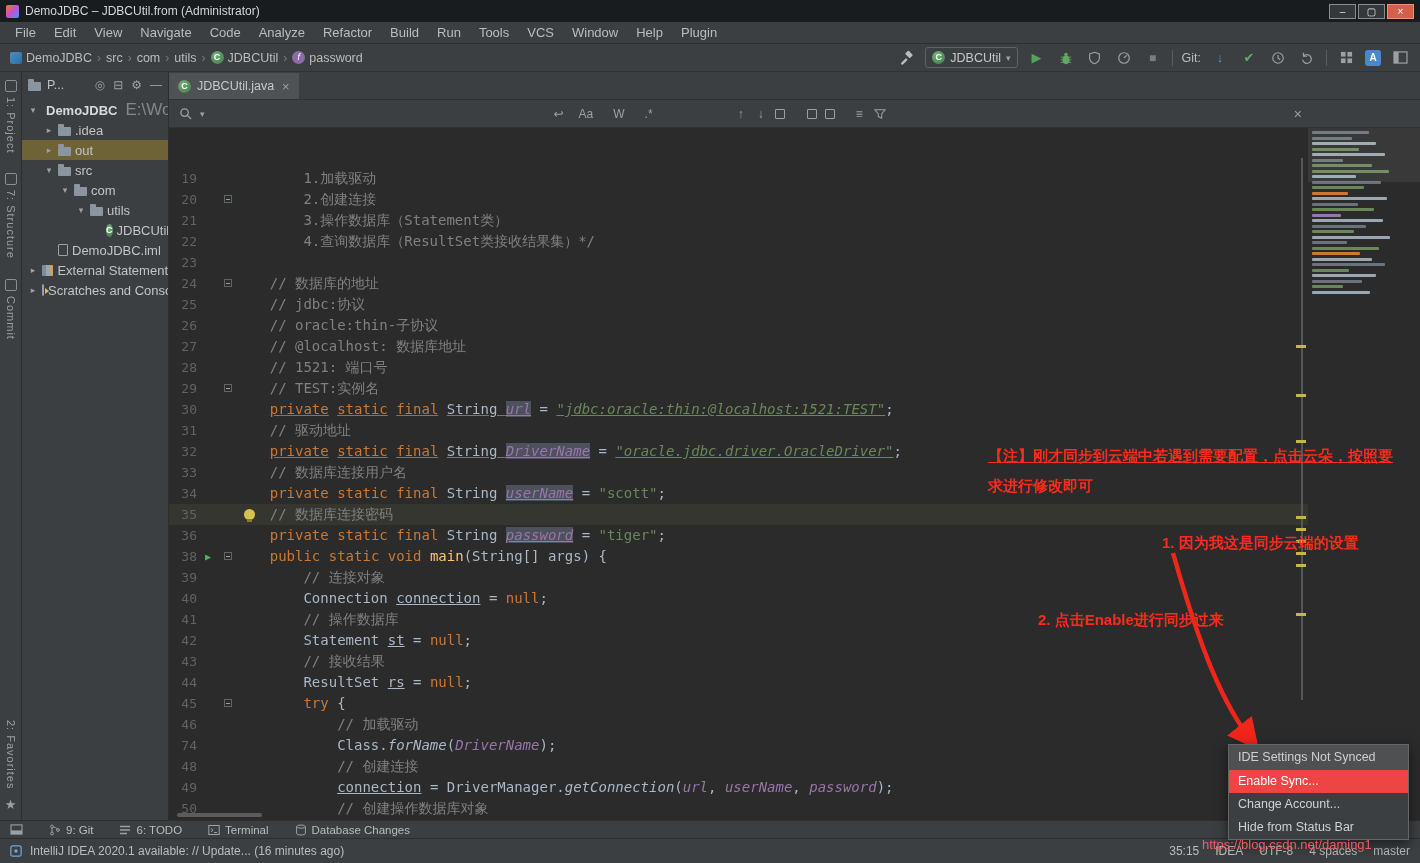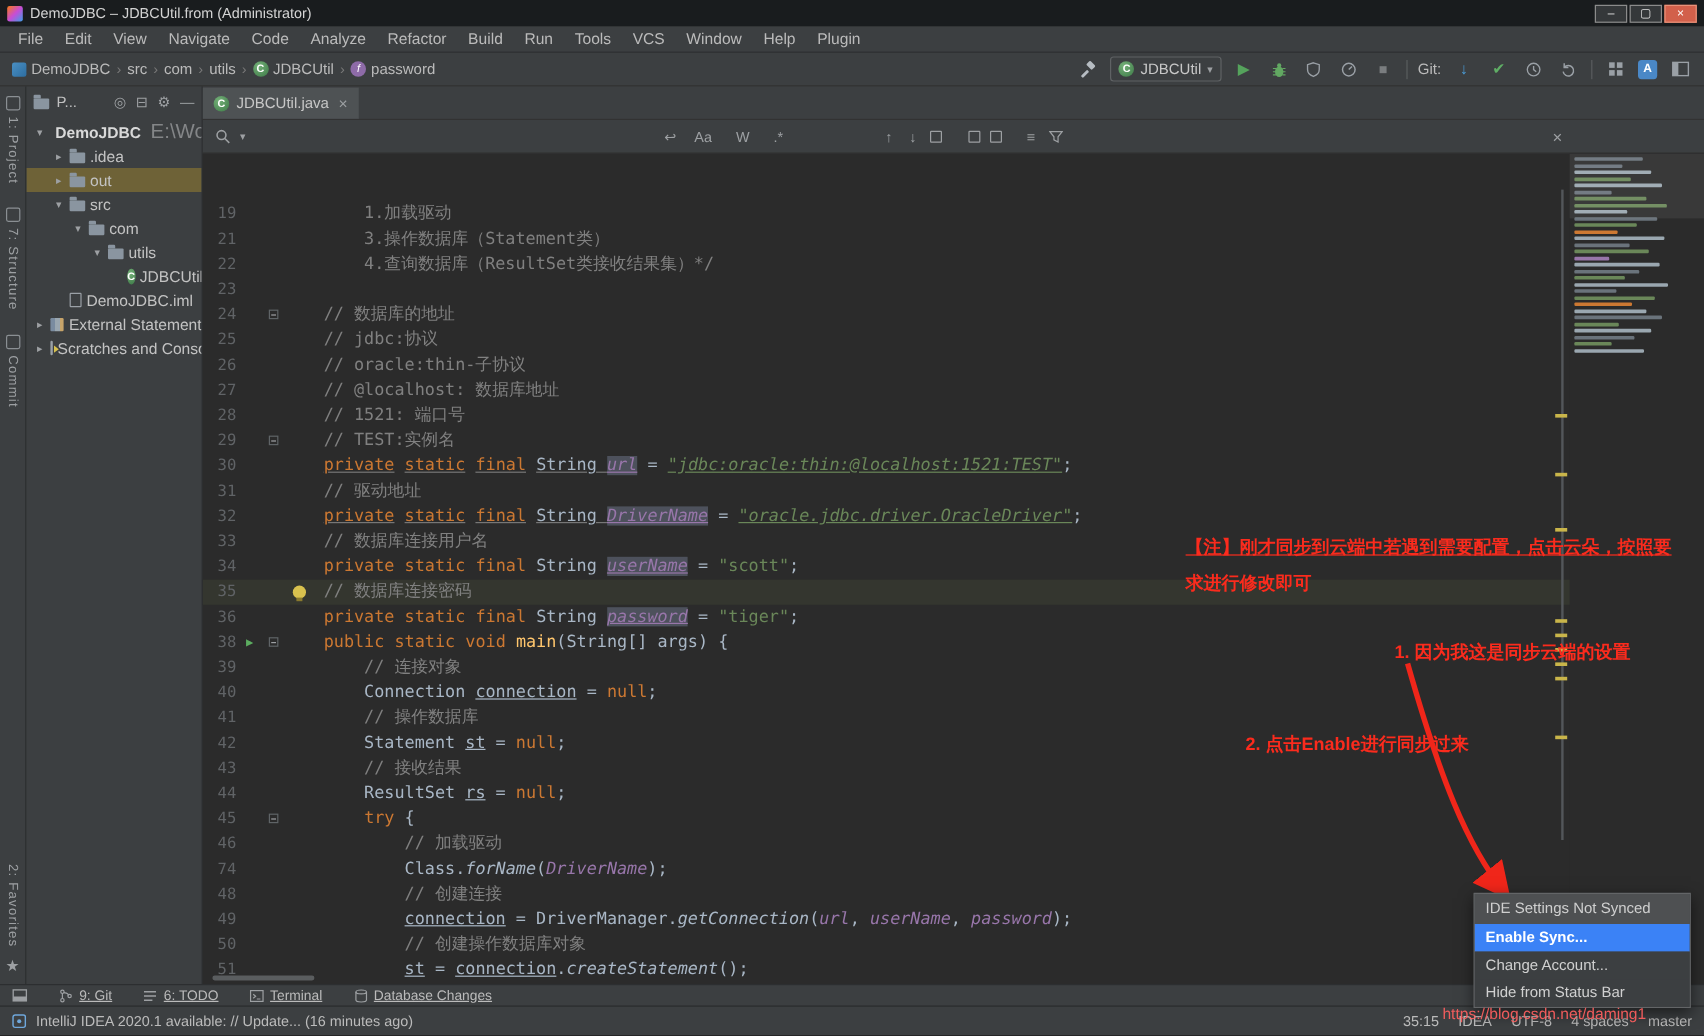--- a/index.html
+++ b/index.html
@@ -110,33 +110,33 @@
   .stripe-guide{position:absolute;left:7px;top:30px;bottom:120px;width:2px;background:#53565a;}
   .smark{position:absolute;left:2px;width:10px;height:3px;background:#c9b54a;}
   .minimap{position:absolute;right:0;top:0;bottom:0;width:112px;background:#2b2b2b;padding:3px 4px;}
   .mm-view{position:absolute;left:0;right:0;top:0;height:54px;background:rgba(255,255,255,0.07);}
   .mm-row{height:4px;margin-bottom:1.5px;}
   .mm-bar{height:3px;border-radius:1px;}
   .mm-w{background:#9aa7b0;} .mm-c{background:#6a737b;} .mm-g{background:#6a8759;}
   .mm-o{background:#cc7832;} .mm-p{background:#9876aa;}
   
   .bottombar{position:absolute;left:0;top:820px;width:1420px;height:18px;background:#3c3f41;
-             border-top:1px solid #2c2e30;display:flex;align-items:center;gap:26px;padding-left:10px;font-size:11.5px;color:#bbbbbb;text-decoration:underline;}
+             border-top:1px solid #2c2e30;display:flex;align-items:center;gap:26px;padding-left:10px;font-size:11.5px;color:#bbbbbb;}
   .btool{display:flex;align-items:center;gap:5px;}
   .statusbar{position:absolute;left:0;top:838px;width:1420px;height:25px;background:#3c3f41;
              border-top:1px solid #2c2e30;display:flex;align-items:center;padding:0 10px;font-size:12px;color:#bbbbbb;}
   .status-right{margin-left:auto;display:flex;align-items:center;gap:16px;}
   
   .annotation{position:absolute;color:#fb2b1d;font-size:15px;font-weight:bold;white-space:nowrap;z-index:30;}
   .arrow-svg{position:absolute;left:0;top:0;z-index:40;pointer-events:none;}
   .popup{position:absolute;left:1228px;top:744px;width:181px;background:#3f4244;border:1px solid #636567;
          box-shadow:0 4px 12px rgba(0,0,0,.55);z-index:50;font-size:12.5px;}
   .popup-title{height:25px;line-height:25px;background:#4e5052;color:#cfcfcf;padding:0 9px;}
   .popup-item{height:23px;line-height:23px;padding:0 9px;color:#d0d0d0;background:#3c3f41;}
-  .popup-item.selected{background:#3b82f6;color:#ffffff;font-weight:bold;}
+  .popup-item.selected{background:#ef4444;color:#ffffff;}
   .watermark{position:absolute;left:1202px;top:837px;color:rgba(255,95,95,.92);font-size:13px;z-index:60;}
   svg{display:block;}
 </style>
 </head>
 <body>
 
 <div class="window">
 
   <div class="titlebar">
     <span class="app-logo"></span>
@@ -381,20 +381,21 @@
       <svg width="12" height="12" viewBox="0 0 14 14">
           <path d="M1 2h12L9 7v5l-4-2V7z" fill="none" stroke="#9da0a3" stroke-width="1.2"></path>
         </svg>
     </span>
     <span class="find-close">×</span>
   </div>
 
   <div class="editor">
     <div class="code-lines" id="code-lines">
         <div class="code-row"><span class="gutter-cell"><span class="lnum">19</span><span class="gicons"></span></span><span class="code-cell"><span class="s-c">        1.加载驱动</span></span></div>
+        <div class="code-row"><span class="gutter-cell"><span class="lnum">20</span><span class="gicons"><span class="fold-mark"></span></span></span><span class="code-cell"><span class="s-c">        2.创建连接</span></span></div>
         <div class="code-row"><span class="gutter-cell"><span class="lnum">21</span><span class="gicons"></span></span><span class="code-cell"><span class="s-c">        3.操作数据库（Statement类）</span></span></div>
         <div class="code-row"><span class="gutter-cell"><span class="lnum">22</span><span class="gicons"></span></span><span class="code-cell"><span class="s-c">        4.查询数据库（ResultSet类接收结果集）*/</span></span></div>
         <div class="code-row"><span class="gutter-cell"><span class="lnum">23</span><span class="gicons"></span></span><span class="code-cell"></span></div>
         <div class="code-row"><span class="gutter-cell"><span class="lnum">24</span><span class="gicons"><span class="fold-mark"></span></span></span><span class="code-cell"><span class="s-c">    // 数据库的地址</span></span></div>
         <div class="code-row"><span class="gutter-cell"><span class="lnum">25</span><span class="gicons"></span></span><span class="code-cell"><span class="s-c">    // jdbc:协议</span></span></div>
         <div class="code-row"><span class="gutter-cell"><span class="lnum">26</span><span class="gicons"></span></span><span class="code-cell"><span class="s-c">    // oracle:thin-子协议</span></span></div>
         <div class="code-row"><span class="gutter-cell"><span class="lnum">27</span><span class="gicons"></span></span><span class="code-cell"><span class="s-c">    // @localhost: 数据库地址</span></span></div>
         <div class="code-row"><span class="gutter-cell"><span class="lnum">28</span><span class="gicons"></span></span><span class="code-cell"><span class="s-c">    // 1521: 端口号</span></span></div>
         <div class="code-row"><span class="gutter-cell"><span class="lnum">29</span><span class="gicons"><span class="fold-mark"></span></span></span><span class="code-cell"><span class="s-c">    // TEST:实例名</span></span></div>
         <div class="code-row"><span class="gutter-cell"><span class="lnum">30</span><span class="gicons"></span></span><span class="code-cell"><span class="s-p">    </span><span class="s-ku">private</span><span class="s-p"> </span><span class="s-ku">static</span><span class="s-p"> </span><span class="s-ku">final</span><span class="s-p"> </span><span class="s-pu">String </span><span class="s-fh">url</span><span class="s-p"> = </span><span class="s-su">"jdbc:oracle:thin:@localhost:1521:TEST"</span><span class="s-p">;</span></span></div>

